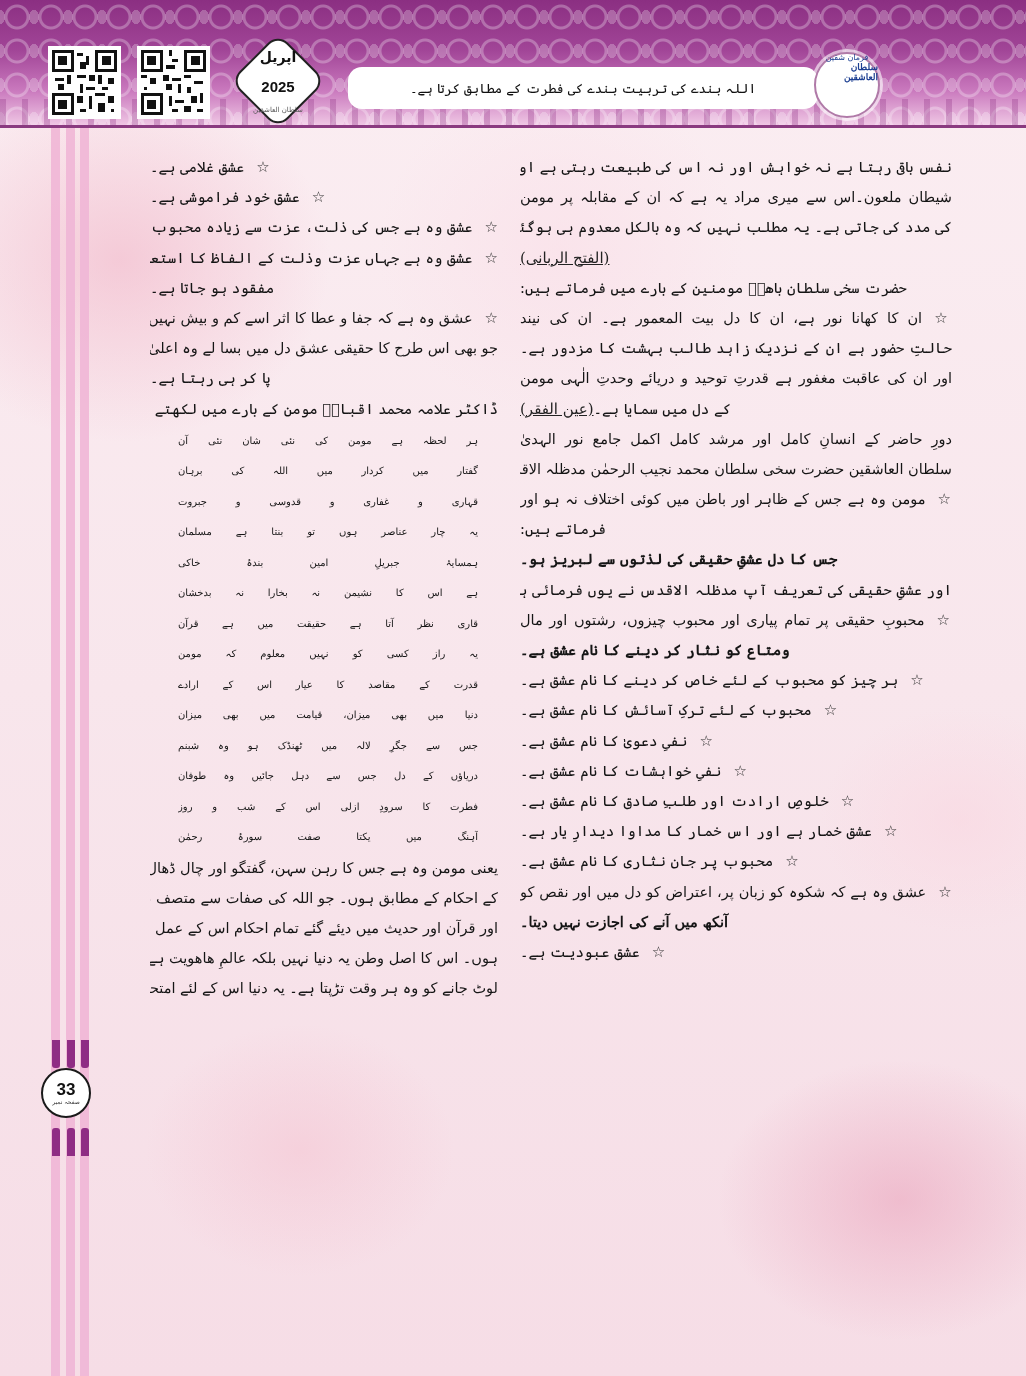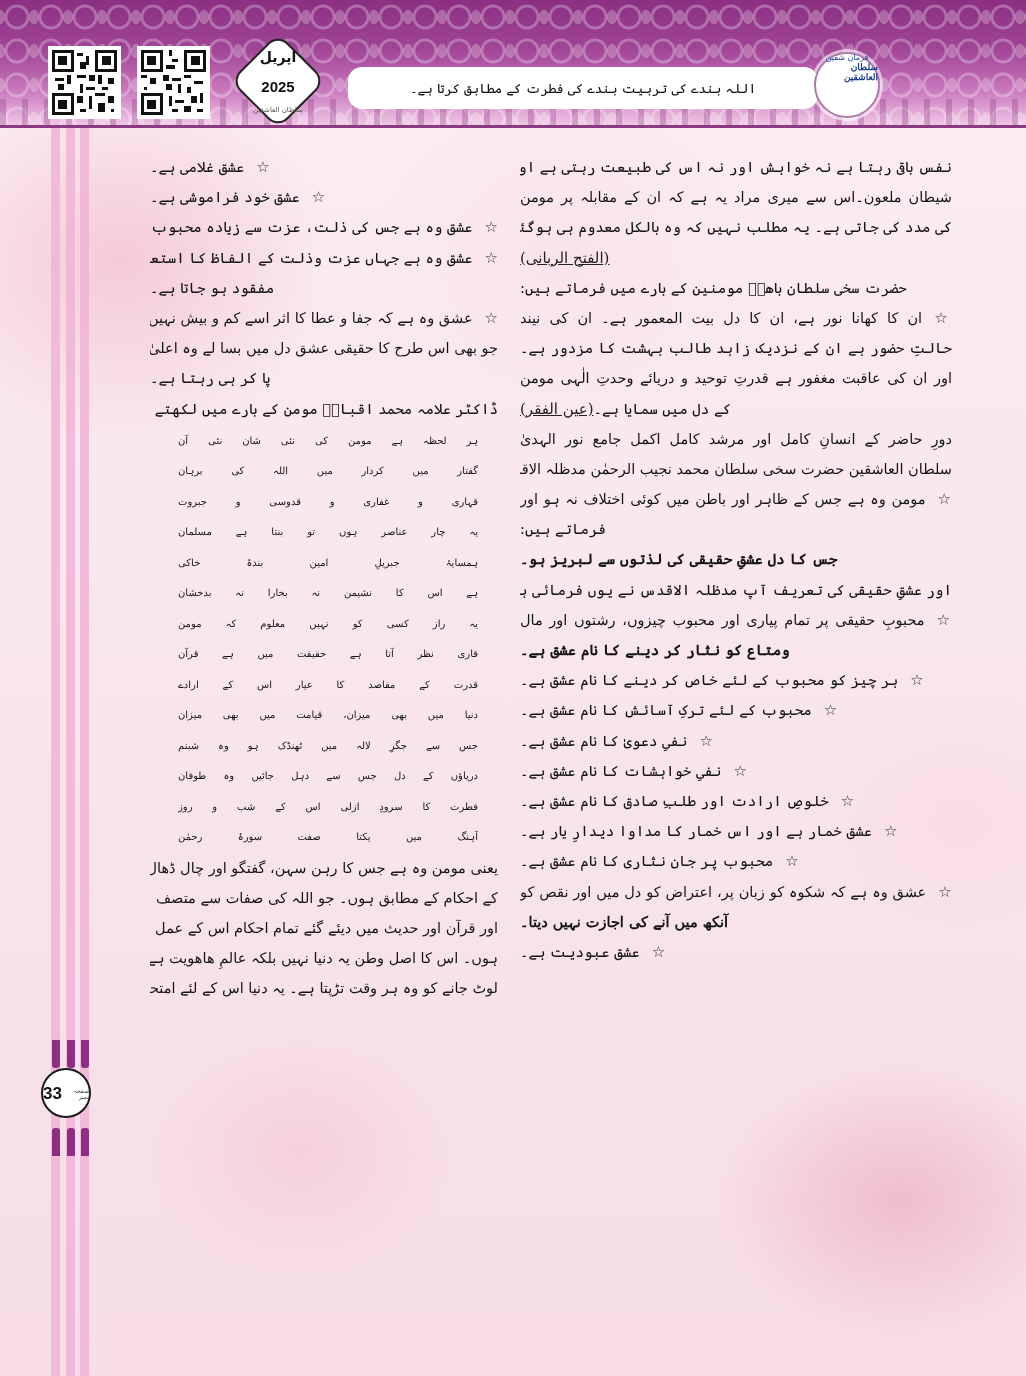--- a/index.html
+++ b/index.html
@@ -69,21 +69,21 @@
   .logo-bottom { font-size: 9px; color: #1c3f91; font-weight: bold; font-family: "DejaVu Serif", serif; }
 
   
   .stripes { position: absolute; left: 51px; top: 128px; width: 40px; height: 1248px; }
   .stripe { position: absolute; top: 0; width: 9px; height: 100%; background: #f0b6d6; opacity: .9; }
   .stripe.s1 { left: 0; } .stripe.s2 { left: 15px; } .stripe.s3 { left: 29px; }
   .stripe-dark { position: absolute; width: 8px; height: 28px; background: #8f2d84; border-radius: 0 0 3px 3px; }
   .page-num {
     position: absolute; left: 41px; top: 1068px; width: 50px; height: 50px;
     border-radius: 50%; background: #fff; border: 2.5px solid #1a1a1a;
-    display: flex; flex-direction: row; align-items: center; justify-content: center;
+    display: flex; flex-direction: column; align-items: center; justify-content: center;
     z-index: 3; line-height: 1;
   }
   .page-num-value { font-family: "Liberation Sans", sans-serif; font-weight: bold; font-size: 17px; color: #111; }
   .page-num-label { font-family: "DejaVu Serif", serif; font-size: 6px; color: #333; direction: rtl; margin-top: 1px; }
 
   
   .col {
     position: absolute; direction: rtl; text-align: justify;
     font-family: "DejaVu Serif", serif; font-size: 14.5px; color: #151515;
   }
@@ -244,22 +244,22 @@
       <div class="line"><span>پا کر ہی رہتا ہے۔</span></div>
       <div class="line"><span>ڈاکٹر علامہ محمد اقبالؒ مومن کے بارے میں لکھتے ہیں:</span></div>
     </div>
   <div class="poem" id="left-poem">
       <div class="line">ہر لحظہ ہے مومن کی نئی شان نئی آن</div>
       <div class="line">گفتار میں کردار میں اللہ کی برہان</div>
       <div class="line">قہاری و غفاری و قدوسی و جبروت</div>
       <div class="line">یہ چار عناصر ہوں تو بنتا ہے مسلمان</div>
       <div class="line">ہمسایۂ جبریلِ امین بندۂ خاکی</div>
       <div class="line">ہے اس کا نشیمن نہ بخارا نہ بدخشان</div>
+      <div class="line">قاری نظر آتا ہے حقیقت میں ہے قرآن</div>
       <div class="line">یہ راز کسی کو نہیں معلوم کہ مومن</div>
-      <div class="line">قاری نظر آتا ہے حقیقت میں ہے قرآن</div>
       <div class="line">قدرت کے مقاصد کا عیار اس کے ارادے</div>
       <div class="line">دنیا میں بھی میزان، قیامت میں بھی میزان</div>
       <div class="line">جس سے جگرِ لالہ میں ٹھنڈک ہو وہ شبنم</div>
       <div class="line">دریاؤں کے دل جس سے دہل جائیں وہ طوفان</div>
       <div class="line">فطرت کا سرودِ ازلی اس کے شب و روز</div>
       <div class="line">آہنگ میں یکتا صفت سورۂ رحمٰن</div>
     </div>
   <div id="left-outro">
       <div class="line just"><span>یعنی مومن وہ ہے جس کا رہن سہن، گفتگو اور چال ڈھال سب اللہ</span></div>
       <div class="line just"><span>کے احکام کے مطابق ہوں۔ جو اللہ کی صفات سے متصف ہو جائے</span></div>

